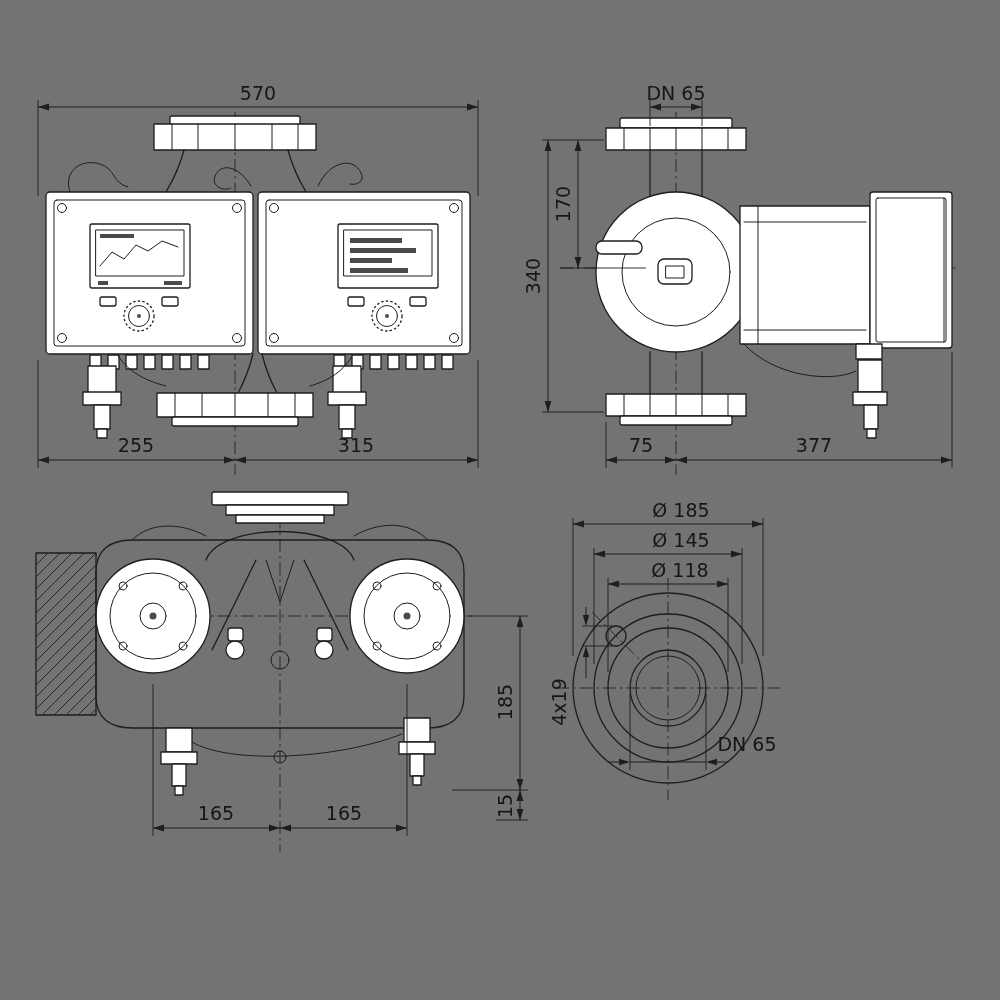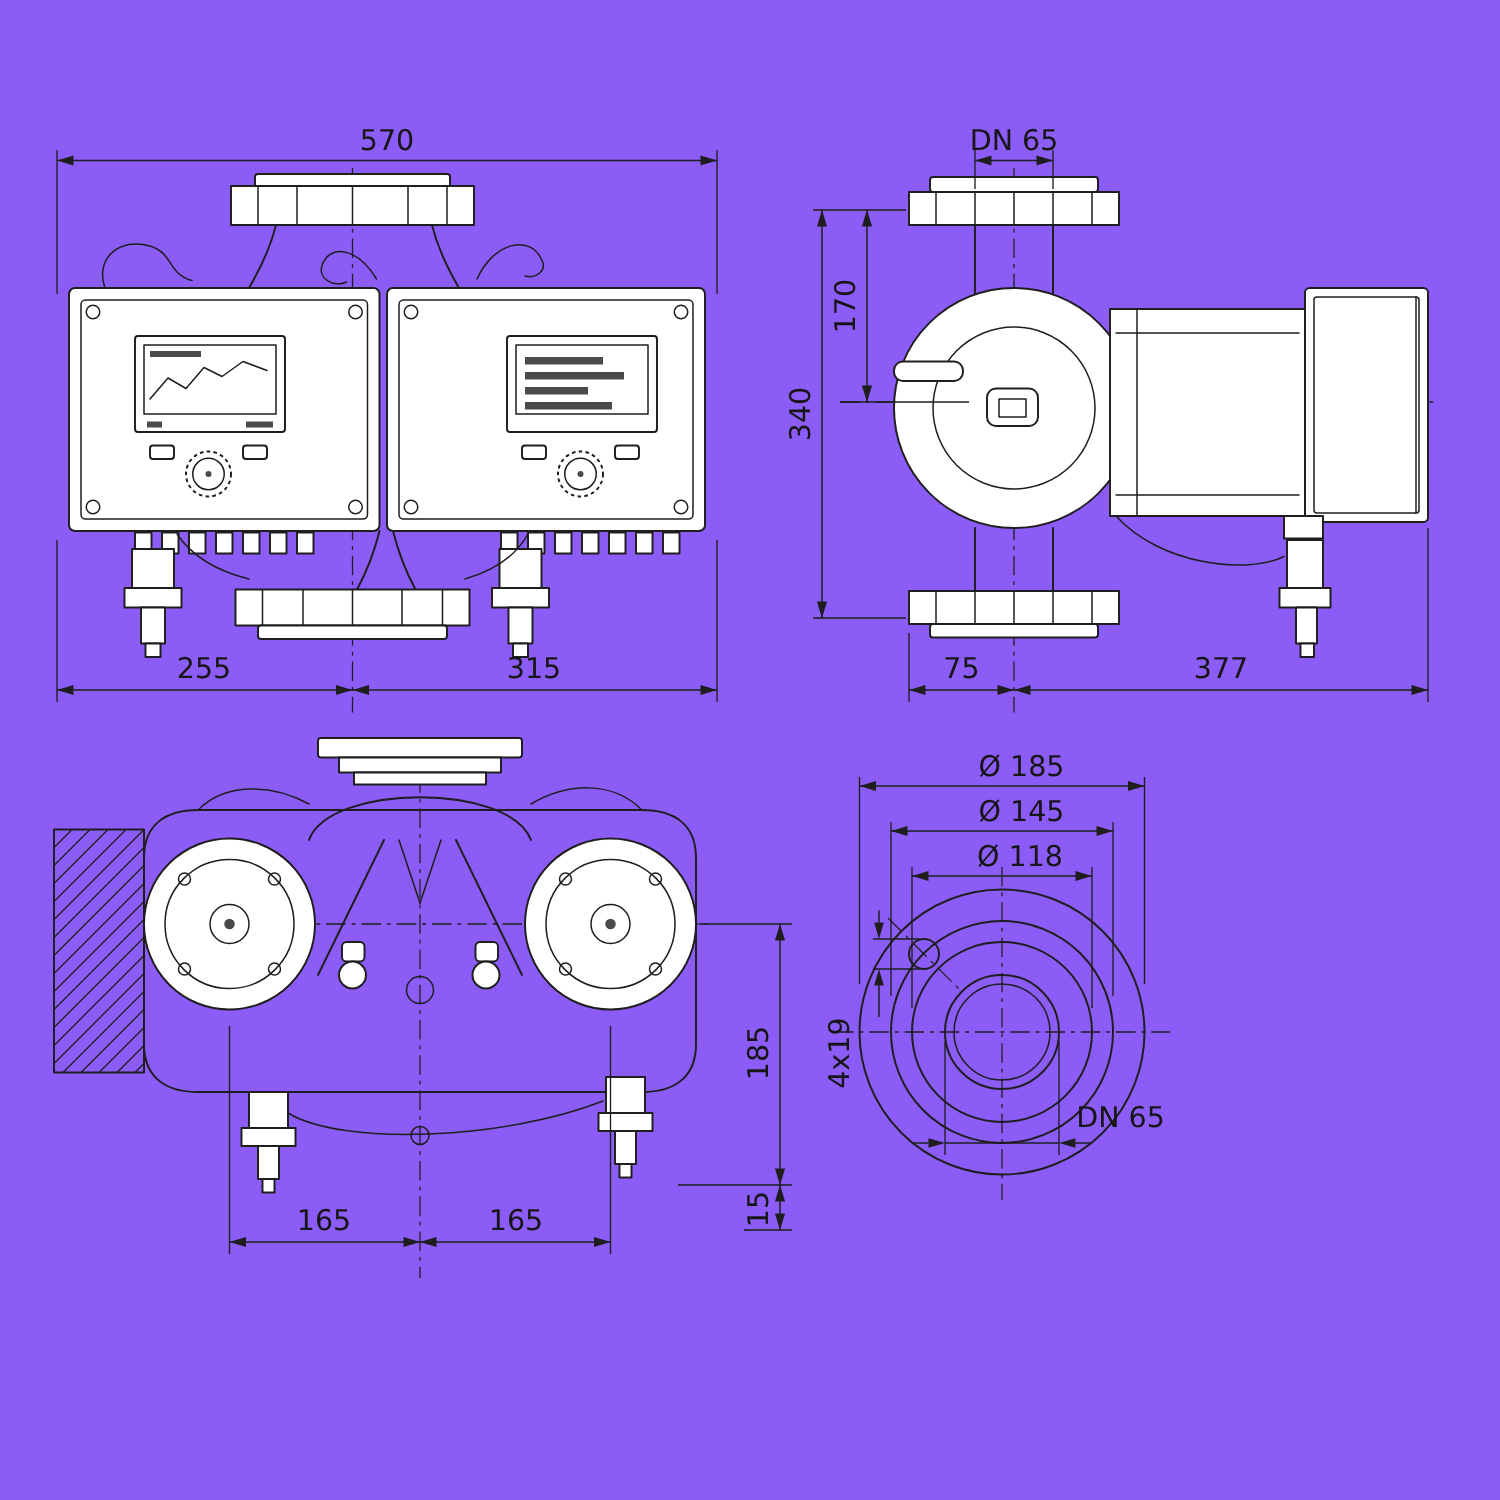--- a/index.html
+++ b/index.html
@@ -1,16 +1,16 @@
 <!DOCTYPE html>
 <html><head>
 <meta charset="utf-8">
 <style>
   html,body{margin:0;padding:0;background:#fff;}
-  .canvas{width:1000px;height:1000px;background:#8b5cf6;position:relative;overflow:hidden;}
+  .canvas{width:1000px;height:1000px;background:#737373;position:relative;overflow:hidden;}
   svg{display:block;}
   svg text{font-family:"DejaVu Sans", sans-serif;font-size:19px;fill:#161616;}
   .s{fill:#fff;stroke:#1e1e1e;stroke-width:1.3;stroke-linejoin:round;}
   .o{fill:none;stroke:#1e1e1e;stroke-width:1.3;stroke-linejoin:round;stroke-linecap:round;}
   .t{fill:none;stroke:#1e1e1e;stroke-width:1;stroke-linejoin:round;stroke-linecap:round;}
   .d{stroke:#1e1e1e;stroke-width:1;fill:none;}
   .e{stroke:#1e1e1e;stroke-width:0.9;fill:none;}
   .c{stroke:#1e1e1e;stroke-width:0.85;stroke-dasharray:13 4 2.5 4;fill:none;}
   .a{fill:#1e1e1e;stroke:none;}
   .k{fill:#4a4a4a;stroke:none;}

